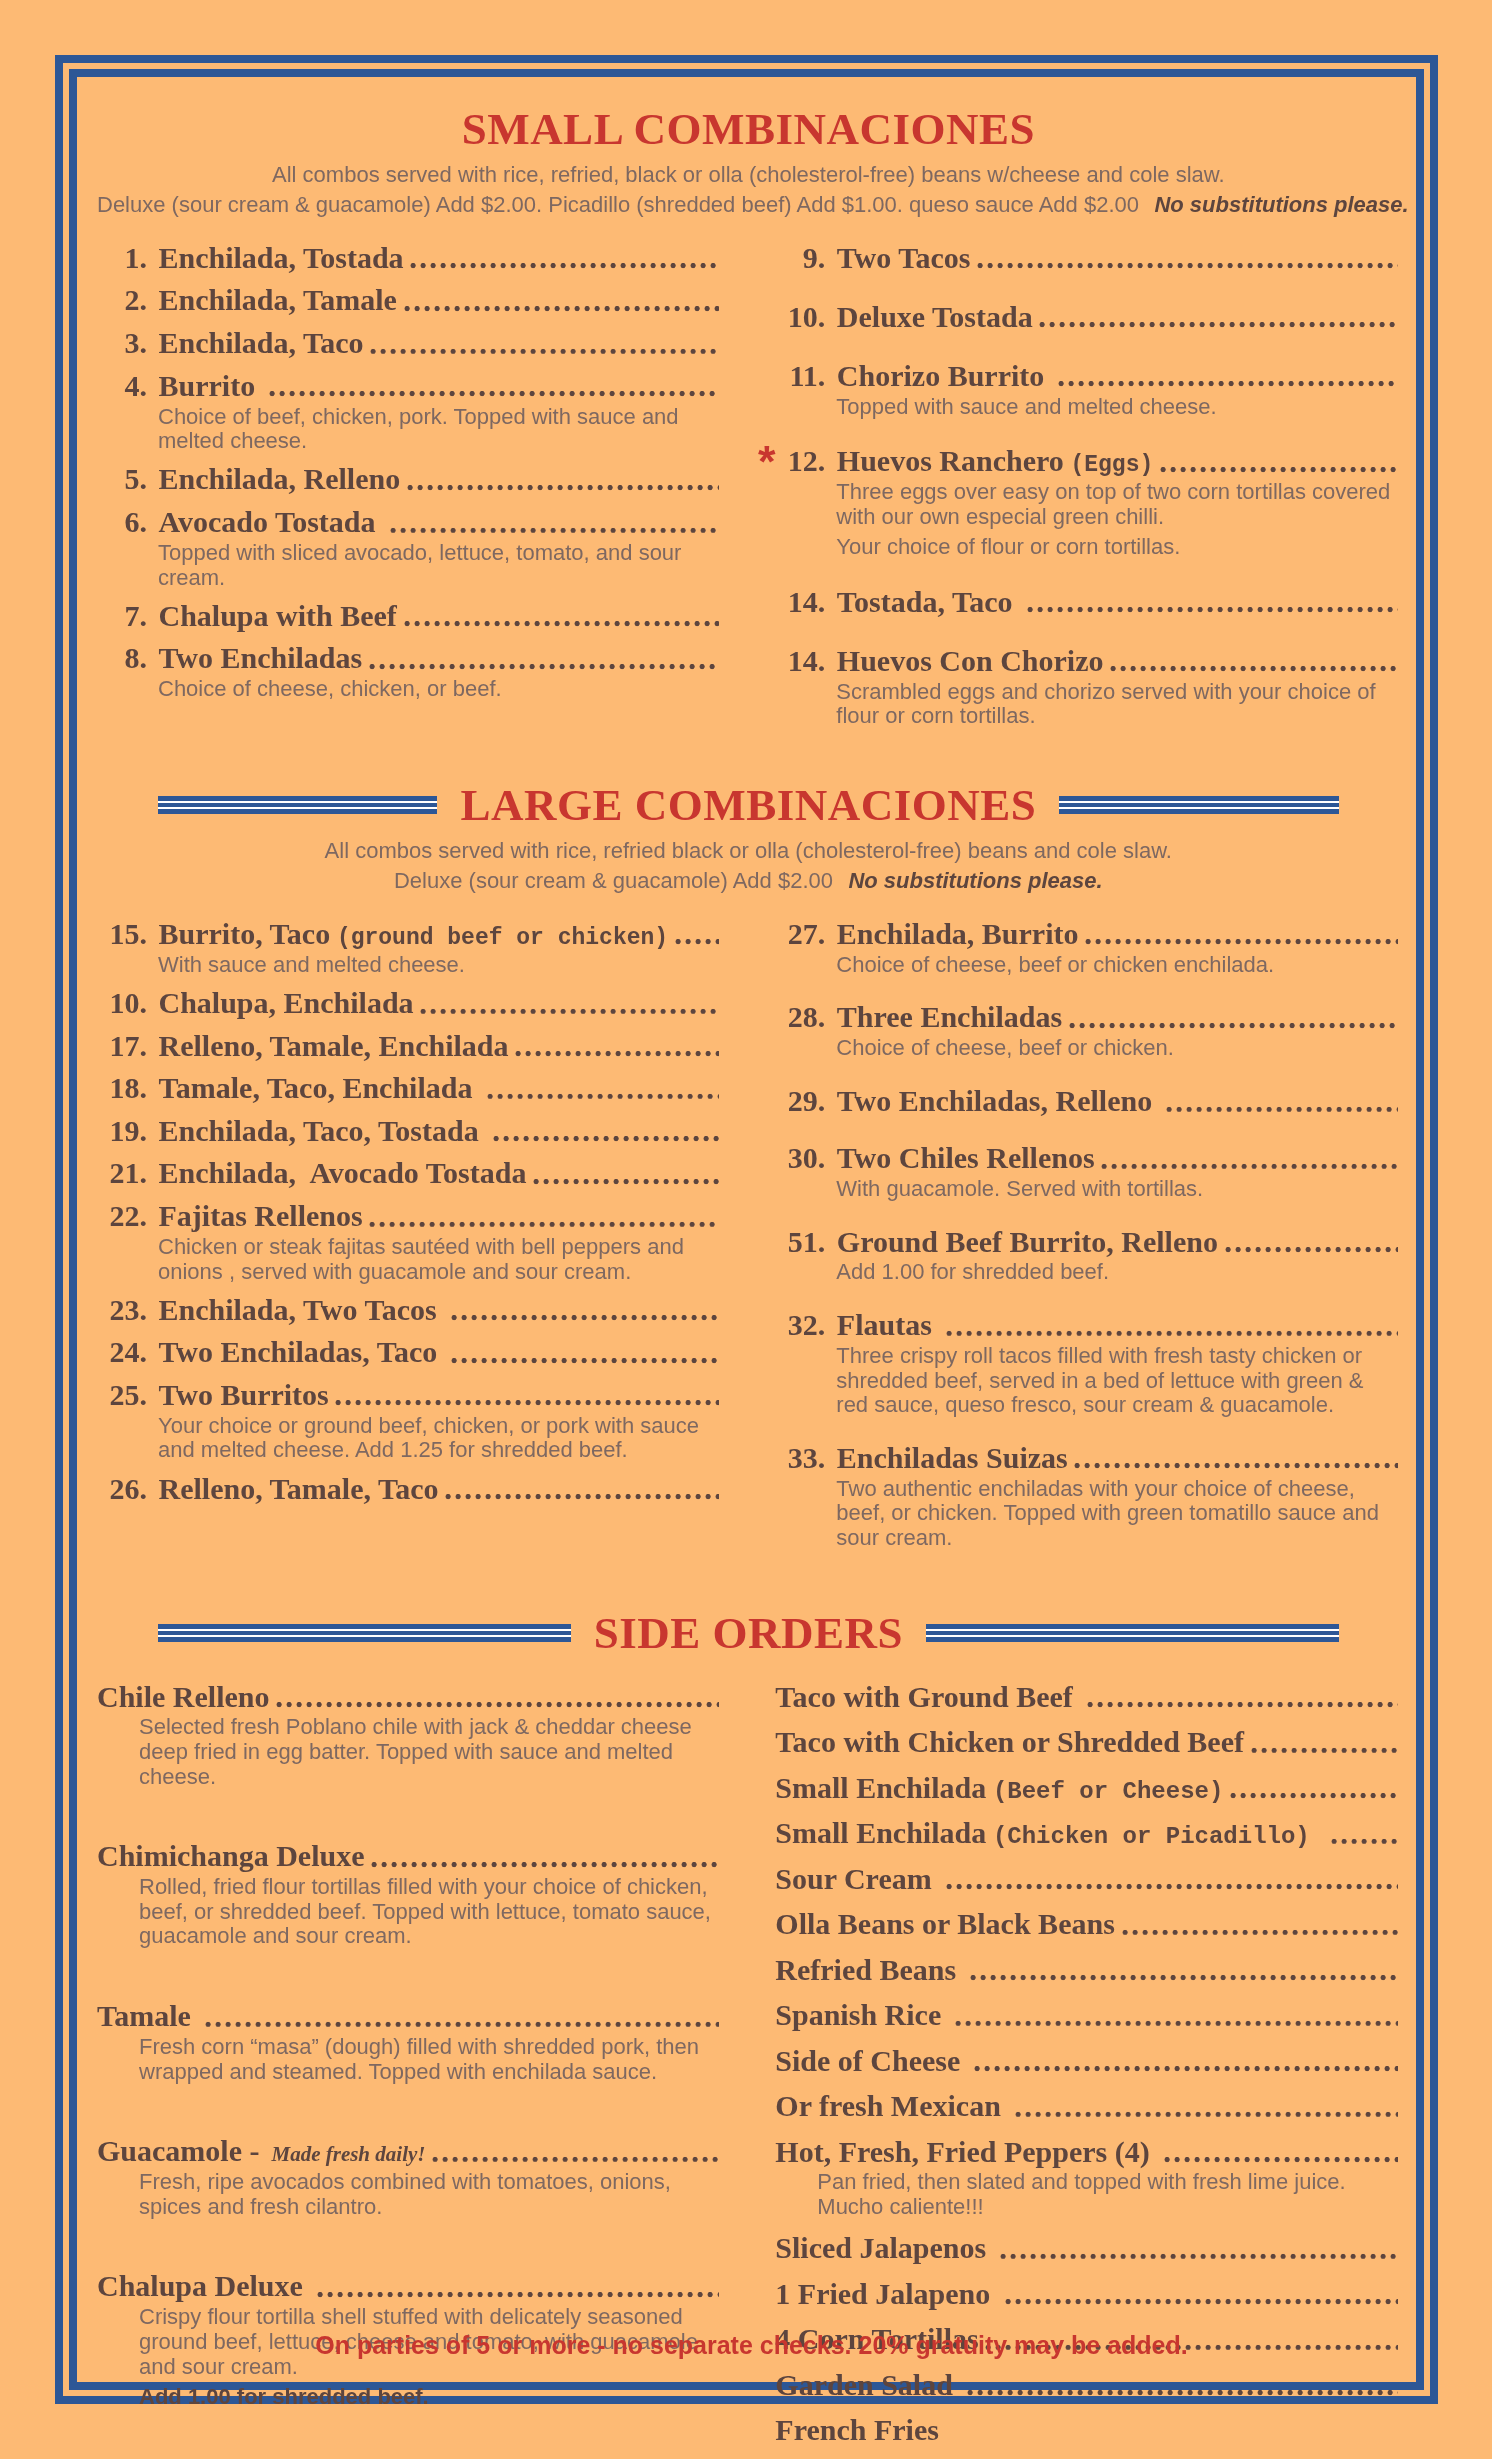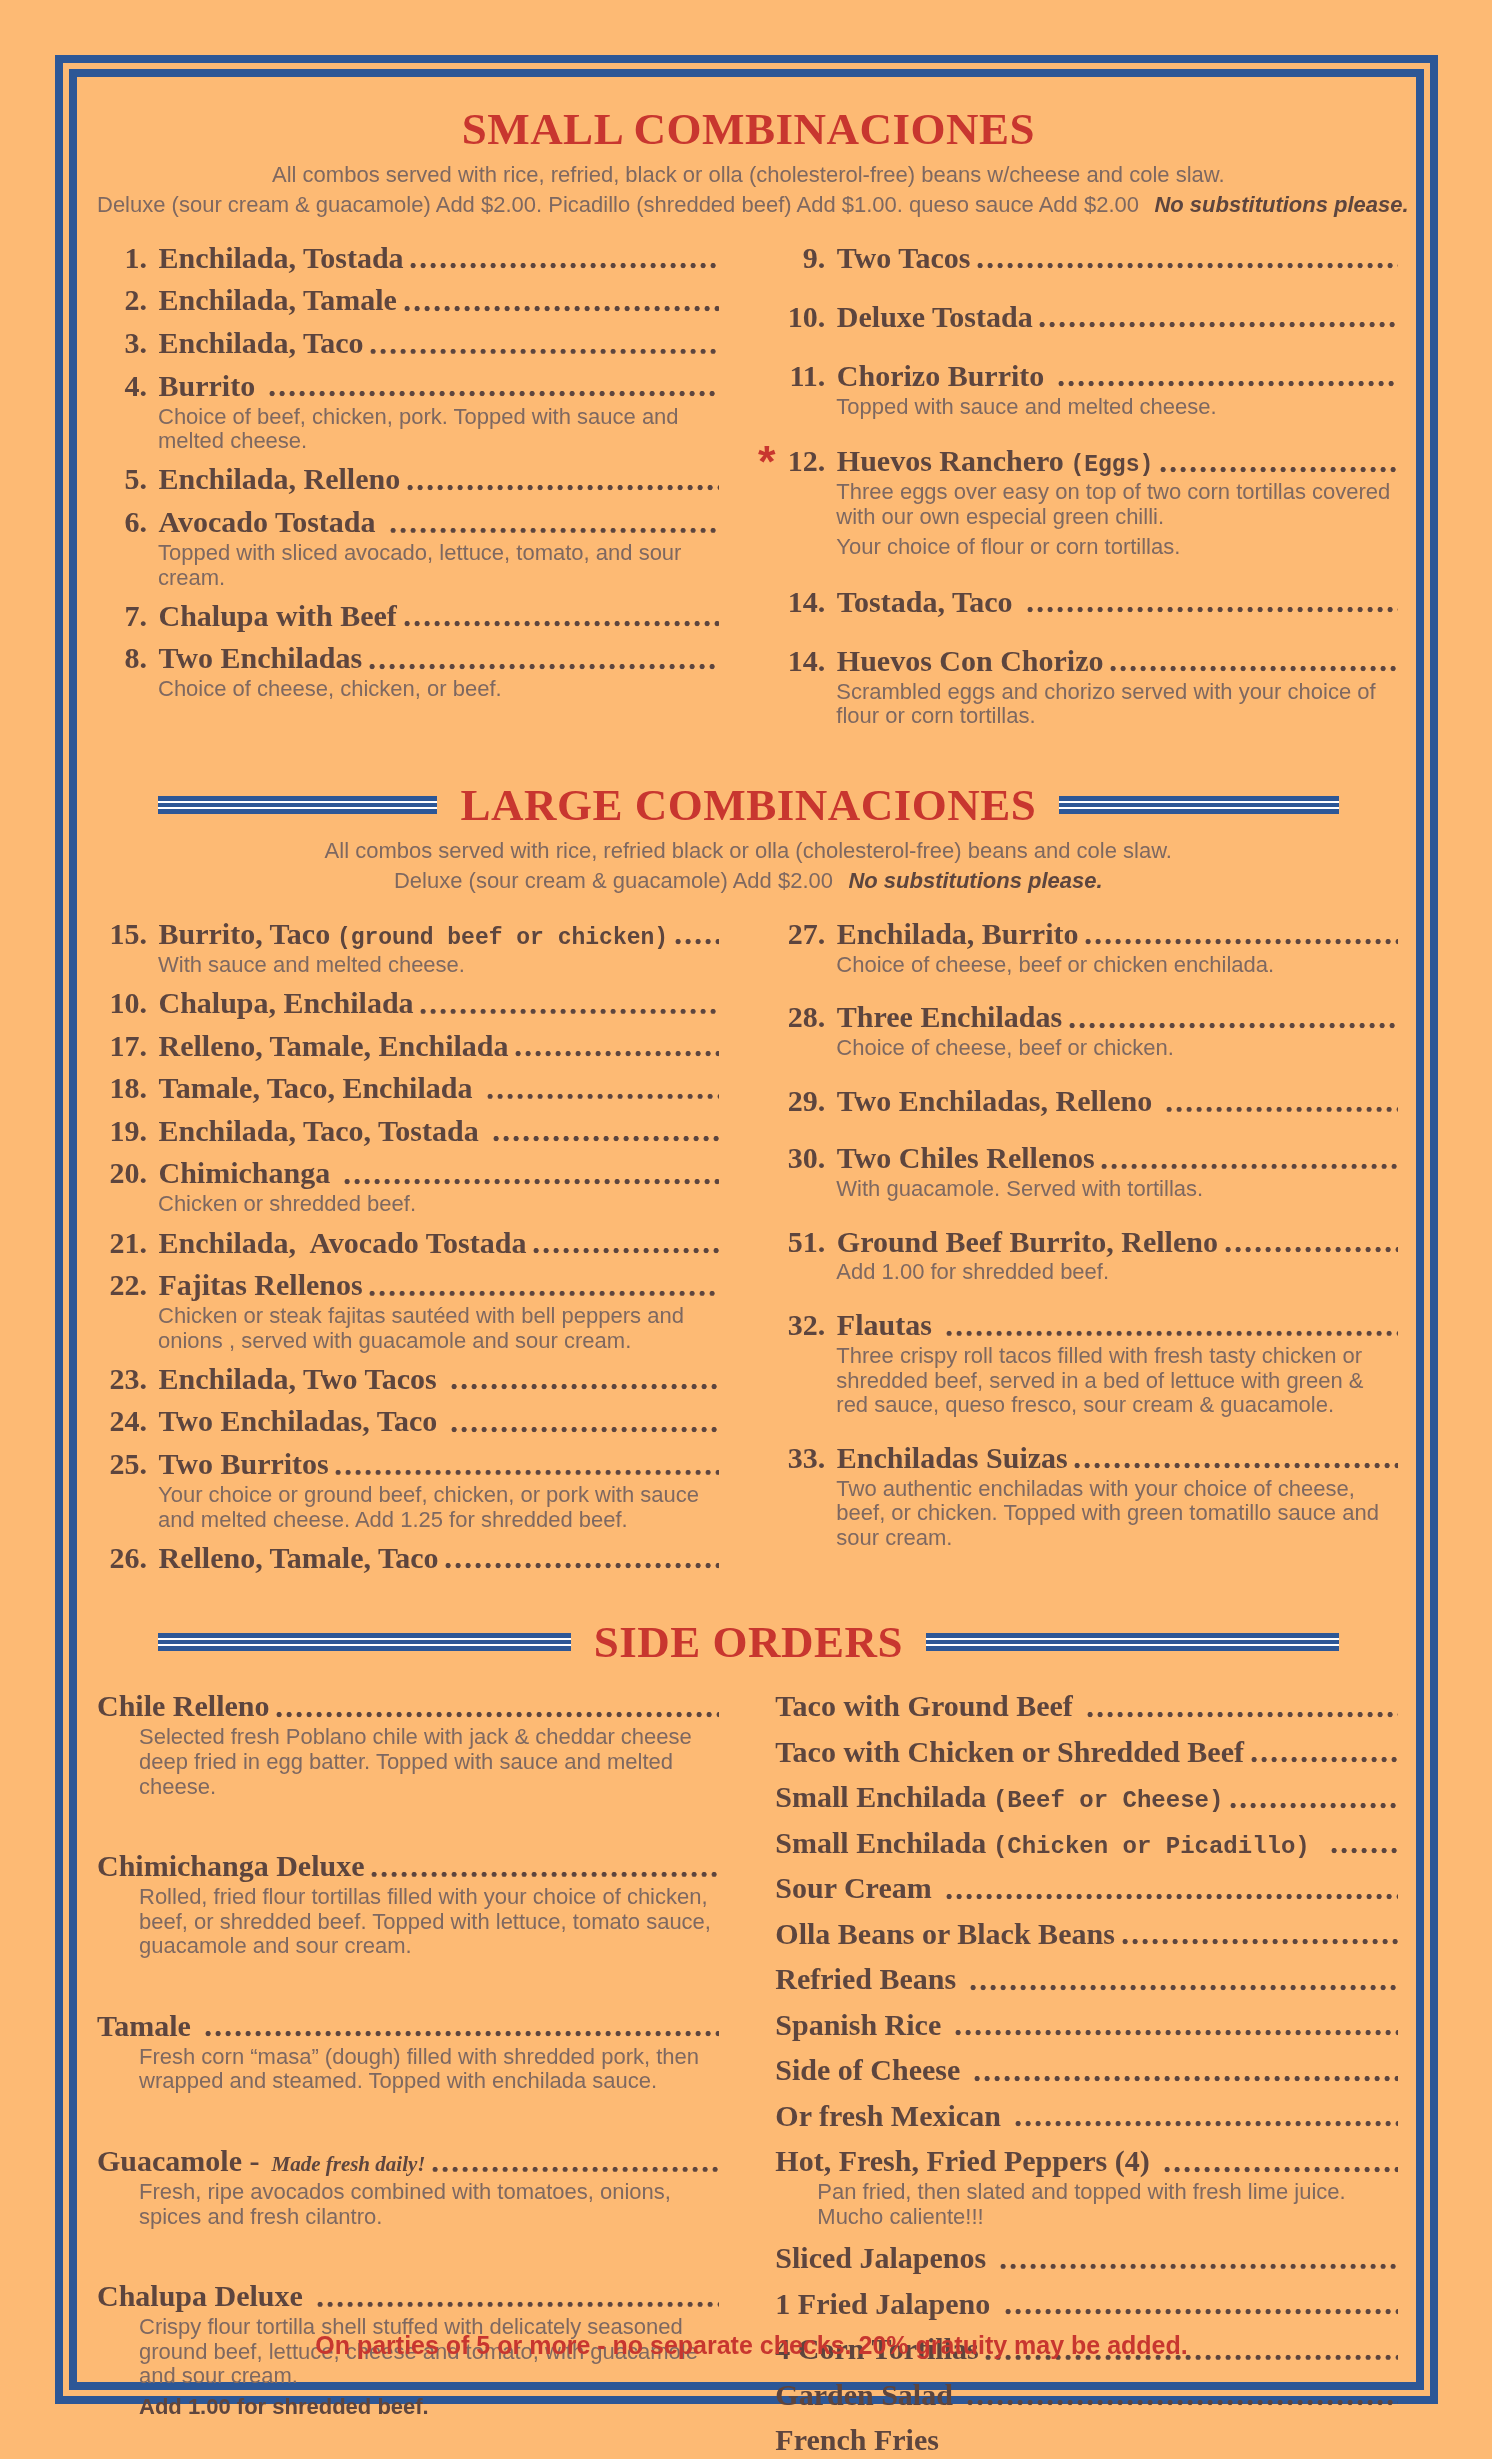--- a/index.html
+++ b/index.html
@@ -291,31 +291,20 @@
       <span class="num">19.</span>
       <span class="name">Enchilada, Taco, Tostada </span>
 
       <span class="leader"></span>
     </div>
 
   </div>
               <div class="item">
     <div class="row">
 
-      <span class="num">20.</span>
-      <span class="name">Chimichanga </span>
-
-      <span class="leader"></span>
-    </div>
-    <p class="desc d1">Chicken or shredded beef.</p>
-
-  </div>
-              <div class="item">
-    <div class="row">
-
       <span class="num">21.</span>
       <span class="name">Enchilada,  Avocado Tostada</span>
 
       <span class="leader"></span>
     </div>
 
   </div>
               <div class="item">
     <div class="row">
 

